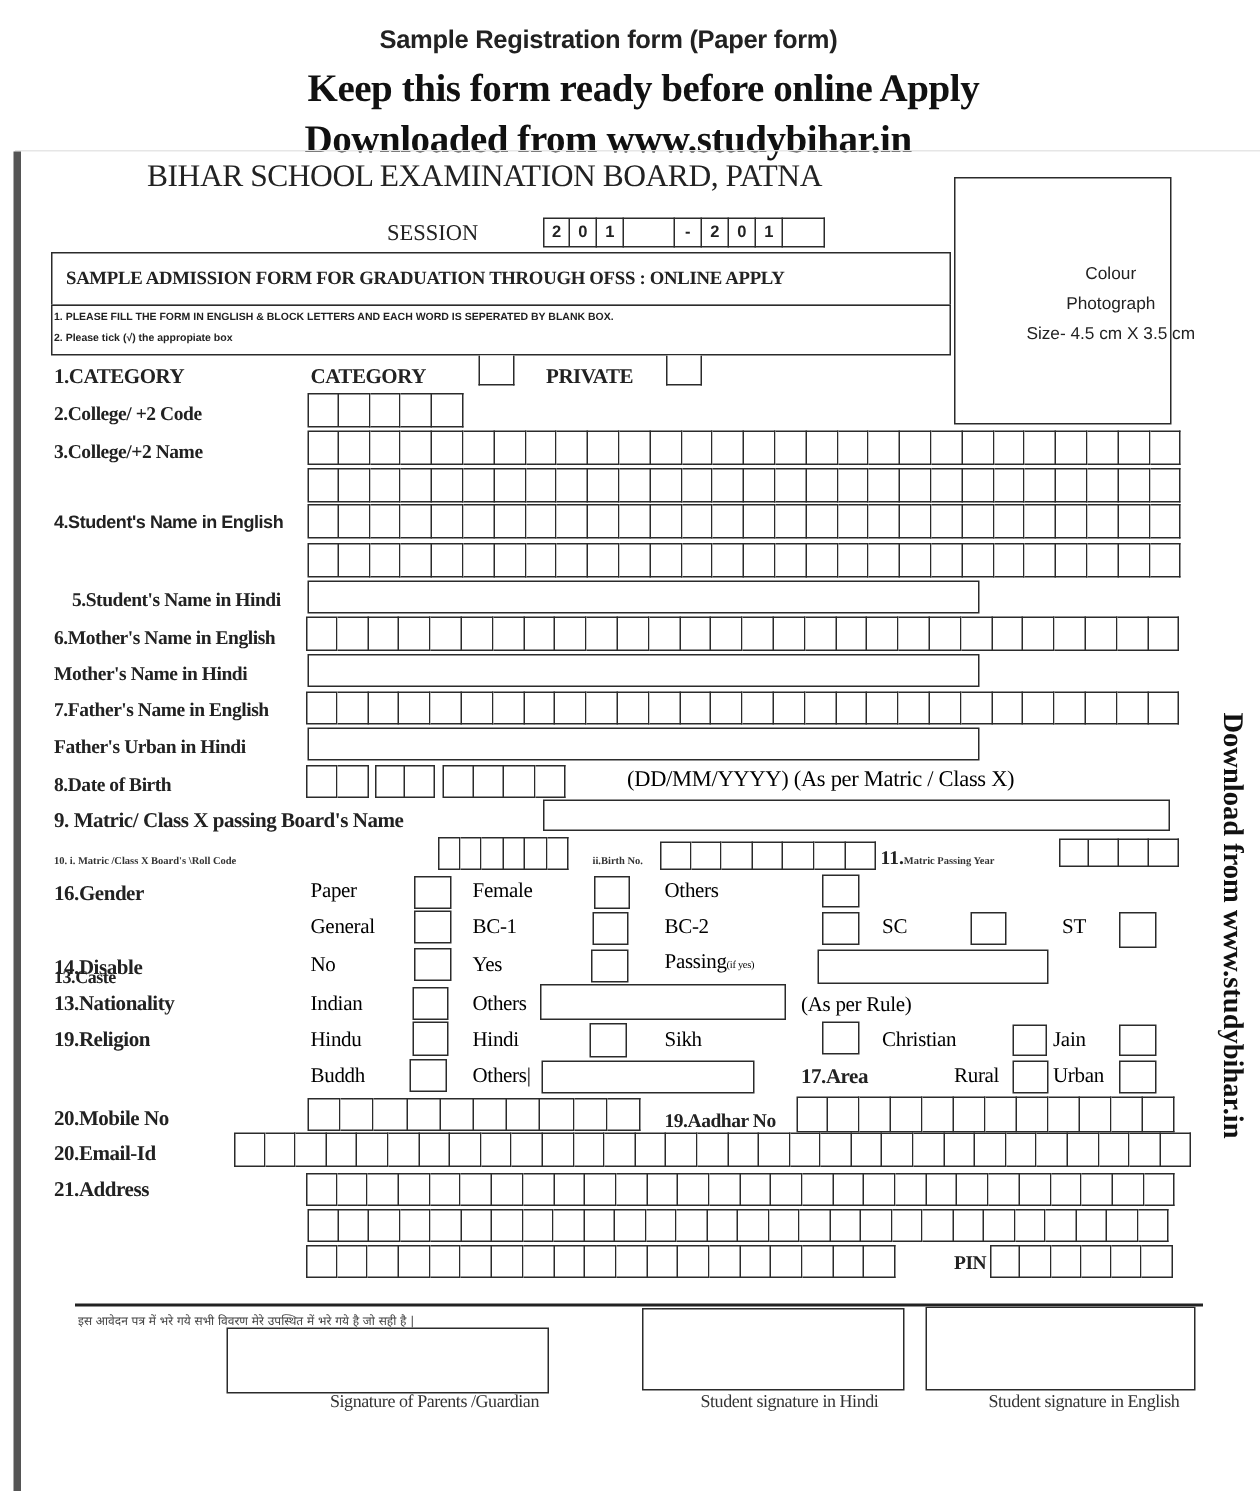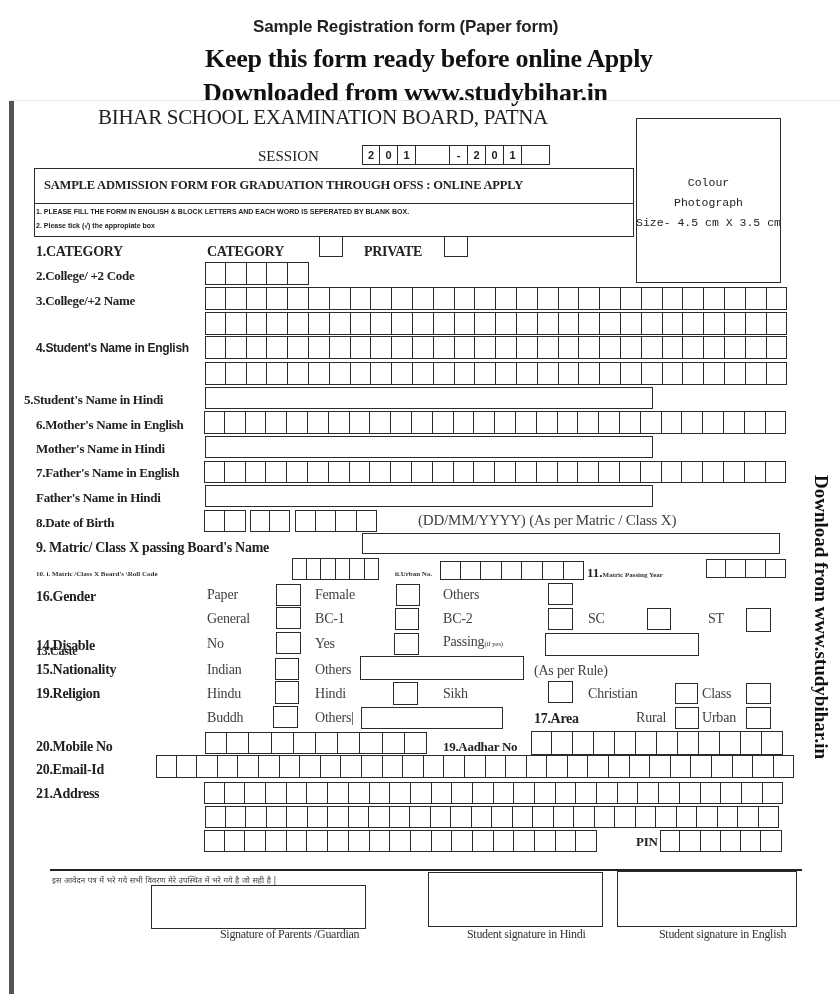--- a/index.html
+++ b/index.html
@@ -12,24 +12,24 @@
   .leftbar { left: 9px; top: 101px; width: 5px; height: 893px; background: #555; }
   .board { font-size: 21px; color: #222; letter-spacing: -0.3px; }
   .session { font-size: 15px; color: #222; }
   .box { position: absolute; border: 1.5px solid #2b2b2b; box-sizing: border-box; background: #fff; }
   .grid { position: absolute; display: flex; }
   .grid .c { border: 1.5px solid #2b2b2b; border-left: none; box-sizing: border-box; background: #fff;
              display: flex; align-items: center; justify-content: center; font-family: "Liberation Sans", sans-serif; font-size: 11px; font-weight: bold; color: #222; }
   .grid .c:first-child { border-left: 1.5px solid #2b2b2b; }
   .lbl { position: absolute; font-weight: bold; font-size: 13px; color: #222; white-space: nowrap; letter-spacing: -0.3px; }
   .lbl-sans { font-family: "Liberation Sans", sans-serif; font-size: 12px; }
-  .opt { position: absolute; font-size: 14px; color: #404040; white-space: nowrap; letter-spacing: -0.2px; }
+  .opt { position: absolute; font-size: 14px; color: #000000; white-space: nowrap; letter-spacing: -0.2px; }
   .tiny { position: absolute; font-size: 7px; font-weight: bold; color: #333; white-space: nowrap; }
   .note { font-family: "Liberation Sans", sans-serif; font-size: 7px; font-weight: bold; color: #222; white-space: nowrap; }
-  .photo-text { font-family: Liberation Mono, monospace; font-size: 11.5px; color: #222; text-align: center; line-height: 20px; }
+  .photo-text { font-family: Liberation Sans, sans-serif; font-size: 11.5px; color: #222; text-align: center; line-height: 20px; padding-left: 32px; }
   .vert { position: absolute; left: 832px; top: 475px; transform-origin: left top; transform: rotate(90deg);
           font-weight: bold; font-size: 19px; color: #111; white-space: nowrap; }
   .sig-lbl { position: absolute; font-size: 12px; color: #333; white-space: nowrap; letter-spacing: -0.3px; }
   .hindi { position: absolute; font-family: "DejaVu Sans", sans-serif; font-size: 8px; color: #444; white-space: nowrap; }
   .rule { position: absolute; height: 1.5px; background: #222; }
 </style>
 </head>
 <body>
 
 <div class="abs hdr1" style="left:253px;top:17px;">Sample Registration form (Paper form)</div>
@@ -198,21 +198,21 @@
     <div class="c" style="width: 20.8px; height: 100%;"></div>
     <div class="c" style="width: 20.8px; height: 100%;"></div>
     <div class="c" style="width: 20.8px; height: 100%;"></div>
     <div class="c" style="width: 20.8px; height: 100%;"></div>
     <div class="c" style="width: 20.8px; height: 100%;"></div>
     <div class="c" style="width: 20.8px; height: 100%;"></div>
     <div class="c" style="width: 20.8px; height: 100%;"></div>
     <div class="c" style="width: 20.8px; height: 100%;"></div>
   </div>
 
-<div class="lbl" style="left:24px;top:392px;">5.Student's Name in Hindi</div>
+<div class="lbl" style="left:48px;top:392px;">5.Student's Name in Hindi</div>
 <div class="box" style="left:205px;top:387px;width:448px;height:22px;"></div>
 
 <div class="lbl" style="left:36px;top:417px;">6.Mother's Name in English</div>
 <div class="grid" style="left:204px;top:411px;height:23px;">
     <div class="c" style="width: 20.8px; height: 100%;"></div>
     <div class="c" style="width: 20.8px; height: 100%;"></div>
     <div class="c" style="width: 20.8px; height: 100%;"></div>
     <div class="c" style="width: 20.8px; height: 100%;"></div>
     <div class="c" style="width: 20.8px; height: 100%;"></div>
     <div class="c" style="width: 20.8px; height: 100%;"></div>
@@ -268,21 +268,21 @@
     <div class="c" style="width: 20.8px; height: 100%;"></div>
     <div class="c" style="width: 20.8px; height: 100%;"></div>
     <div class="c" style="width: 20.8px; height: 100%;"></div>
     <div class="c" style="width: 20.8px; height: 100%;"></div>
     <div class="c" style="width: 20.8px; height: 100%;"></div>
     <div class="c" style="width: 20.8px; height: 100%;"></div>
     <div class="c" style="width: 20.8px; height: 100%;"></div>
     <div class="c" style="width: 20.8px; height: 100%;"></div>
   </div>
 
-<div class="lbl" style="left:36px;top:490px;">Father's Name in Hindi</div>
+<div class="lbl" style="left:36px;top:490px;">Father's Urban in Hindi</div>
 <div class="box" style="left:205px;top:485px;width:448px;height:22px;"></div>
 
 <div class="lbl" style="left:36px;top:515px;">8.Date of Birth</div>
 <div class="grid" style="left:204px;top:510px;height:22px;">
     <div class="c" style="width: 21px; height: 100%;"></div>
     <div class="c" style="width: 21px; height: 100%;"></div>
   </div>
 <div class="grid" style="left:250px;top:510px;height:22px;">
     <div class="c" style="width: 20px; height: 100%;"></div>
     <div class="c" style="width: 20px; height: 100%;"></div>
@@ -300,21 +300,21 @@
 
 <div class="tiny" style="left:36px;top:570px;">10. i. Matric /Class X Board's \Roll Code</div>
 <div class="grid" style="left:292px;top:558px;height:22px;">
     <div class="c" style="width: 14.5px; height: 100%;"></div>
     <div class="c" style="width: 14.5px; height: 100%;"></div>
     <div class="c" style="width: 14.5px; height: 100%;"></div>
     <div class="c" style="width: 14.5px; height: 100%;"></div>
     <div class="c" style="width: 14.5px; height: 100%;"></div>
     <div class="c" style="width: 14.5px; height: 100%;"></div>
   </div>
-<div class="tiny" style="left:395px;top:570px;">ii.Urban No.</div>
+<div class="tiny" style="left:395px;top:570px;">ii.Birth No.</div>
 <div class="grid" style="left:440px;top:561px;height:19px;">
     <div class="c" style="width: 20.6px; height: 100%;"></div>
     <div class="c" style="width: 20.6px; height: 100%;"></div>
     <div class="c" style="width: 20.6px; height: 100%;"></div>
     <div class="c" style="width: 20.6px; height: 100%;"></div>
     <div class="c" style="width: 20.6px; height: 100%;"></div>
     <div class="c" style="width: 20.6px; height: 100%;"></div>
     <div class="c" style="width: 20.6px; height: 100%;"></div>
   </div>
 <div class="abs" style="left:587px;top:563px;white-space:nowrap;">
@@ -350,37 +350,37 @@
 <div class="lbl" style="left:36px;top:638px;font-size:14px;">14.Disable</div>
 <div class="opt" style="left:207px;top:636px;">No</div>
 <div class="box" style="left:276px;top:632px;width:25px;height:22px;"></div>
 <div class="opt" style="left:315px;top:636px;">Yes</div>
 <div class="box" style="left:394px;top:633px;width:25px;height:22px;"></div>
 <div class="opt" style="left:443px;top:634px;">
   <span>Passing</span><span style="font-size:7px;">(if yes)</span>
 </div>
 <div class="box" style="left:545px;top:633px;width:154px;height:23px;"></div>
 
-<div class="lbl" style="left:36px;top:662px;font-size:14px;">15.Nationality</div>
+<div class="lbl" style="left:36px;top:662px;font-size:14px;">13.Nationality</div>
 <div class="opt" style="left:207px;top:662px;">Indian</div>
 <div class="box" style="left:275px;top:658px;width:24px;height:22px;"></div>
 <div class="opt" style="left:315px;top:662px;">Others</div>
 <div class="box" style="left:360px;top:656px;width:164px;height:24px;"></div>
 <div class="opt" style="left:534px;top:663px;">(As per Rule)</div>
 
 <div class="lbl" style="left:36px;top:686px;font-size:14px;">19.Religion</div>
 <div class="opt" style="left:207px;top:686px;">Hindu</div>
 <div class="box" style="left:275px;top:681px;width:24px;height:23px;"></div>
 <div class="opt" style="left:315px;top:686px;">Hindi</div>
 <div class="box" style="left:393px;top:682px;width:25px;height:23px;"></div>
 <div class="opt" style="left:443px;top:686px;">Sikh</div>
 <div class="box" style="left:548px;top:681px;width:25px;height:22px;"></div>
 <div class="opt" style="left:588px;top:686px;">Christian</div>
 <div class="box" style="left:675px;top:683px;width:23px;height:21px;"></div>
-<div class="opt" style="left:702px;top:686px;">Class</div>
+<div class="opt" style="left:702px;top:686px;">Jain</div>
 <div class="box" style="left:746px;top:683px;width:25px;height:21px;"></div>
 
 <div class="opt" style="left:207px;top:710px;">Buddh</div>
 <div class="box" style="left:273px;top:706px;width:25px;height:22px;"></div>
 <div class="opt" style="left:315px;top:710px;">Others|</div>
 <div class="box" style="left:361px;top:707px;width:142px;height:22px;"></div>
 
 <div class="lbl" style="left:534px;top:711px;font-size:14px;">17.Area</div>
 <div class="opt" style="left:636px;top:710px;">Rural</div>
 <div class="box" style="left:675px;top:707px;width:24px;height:22px;"></div>

